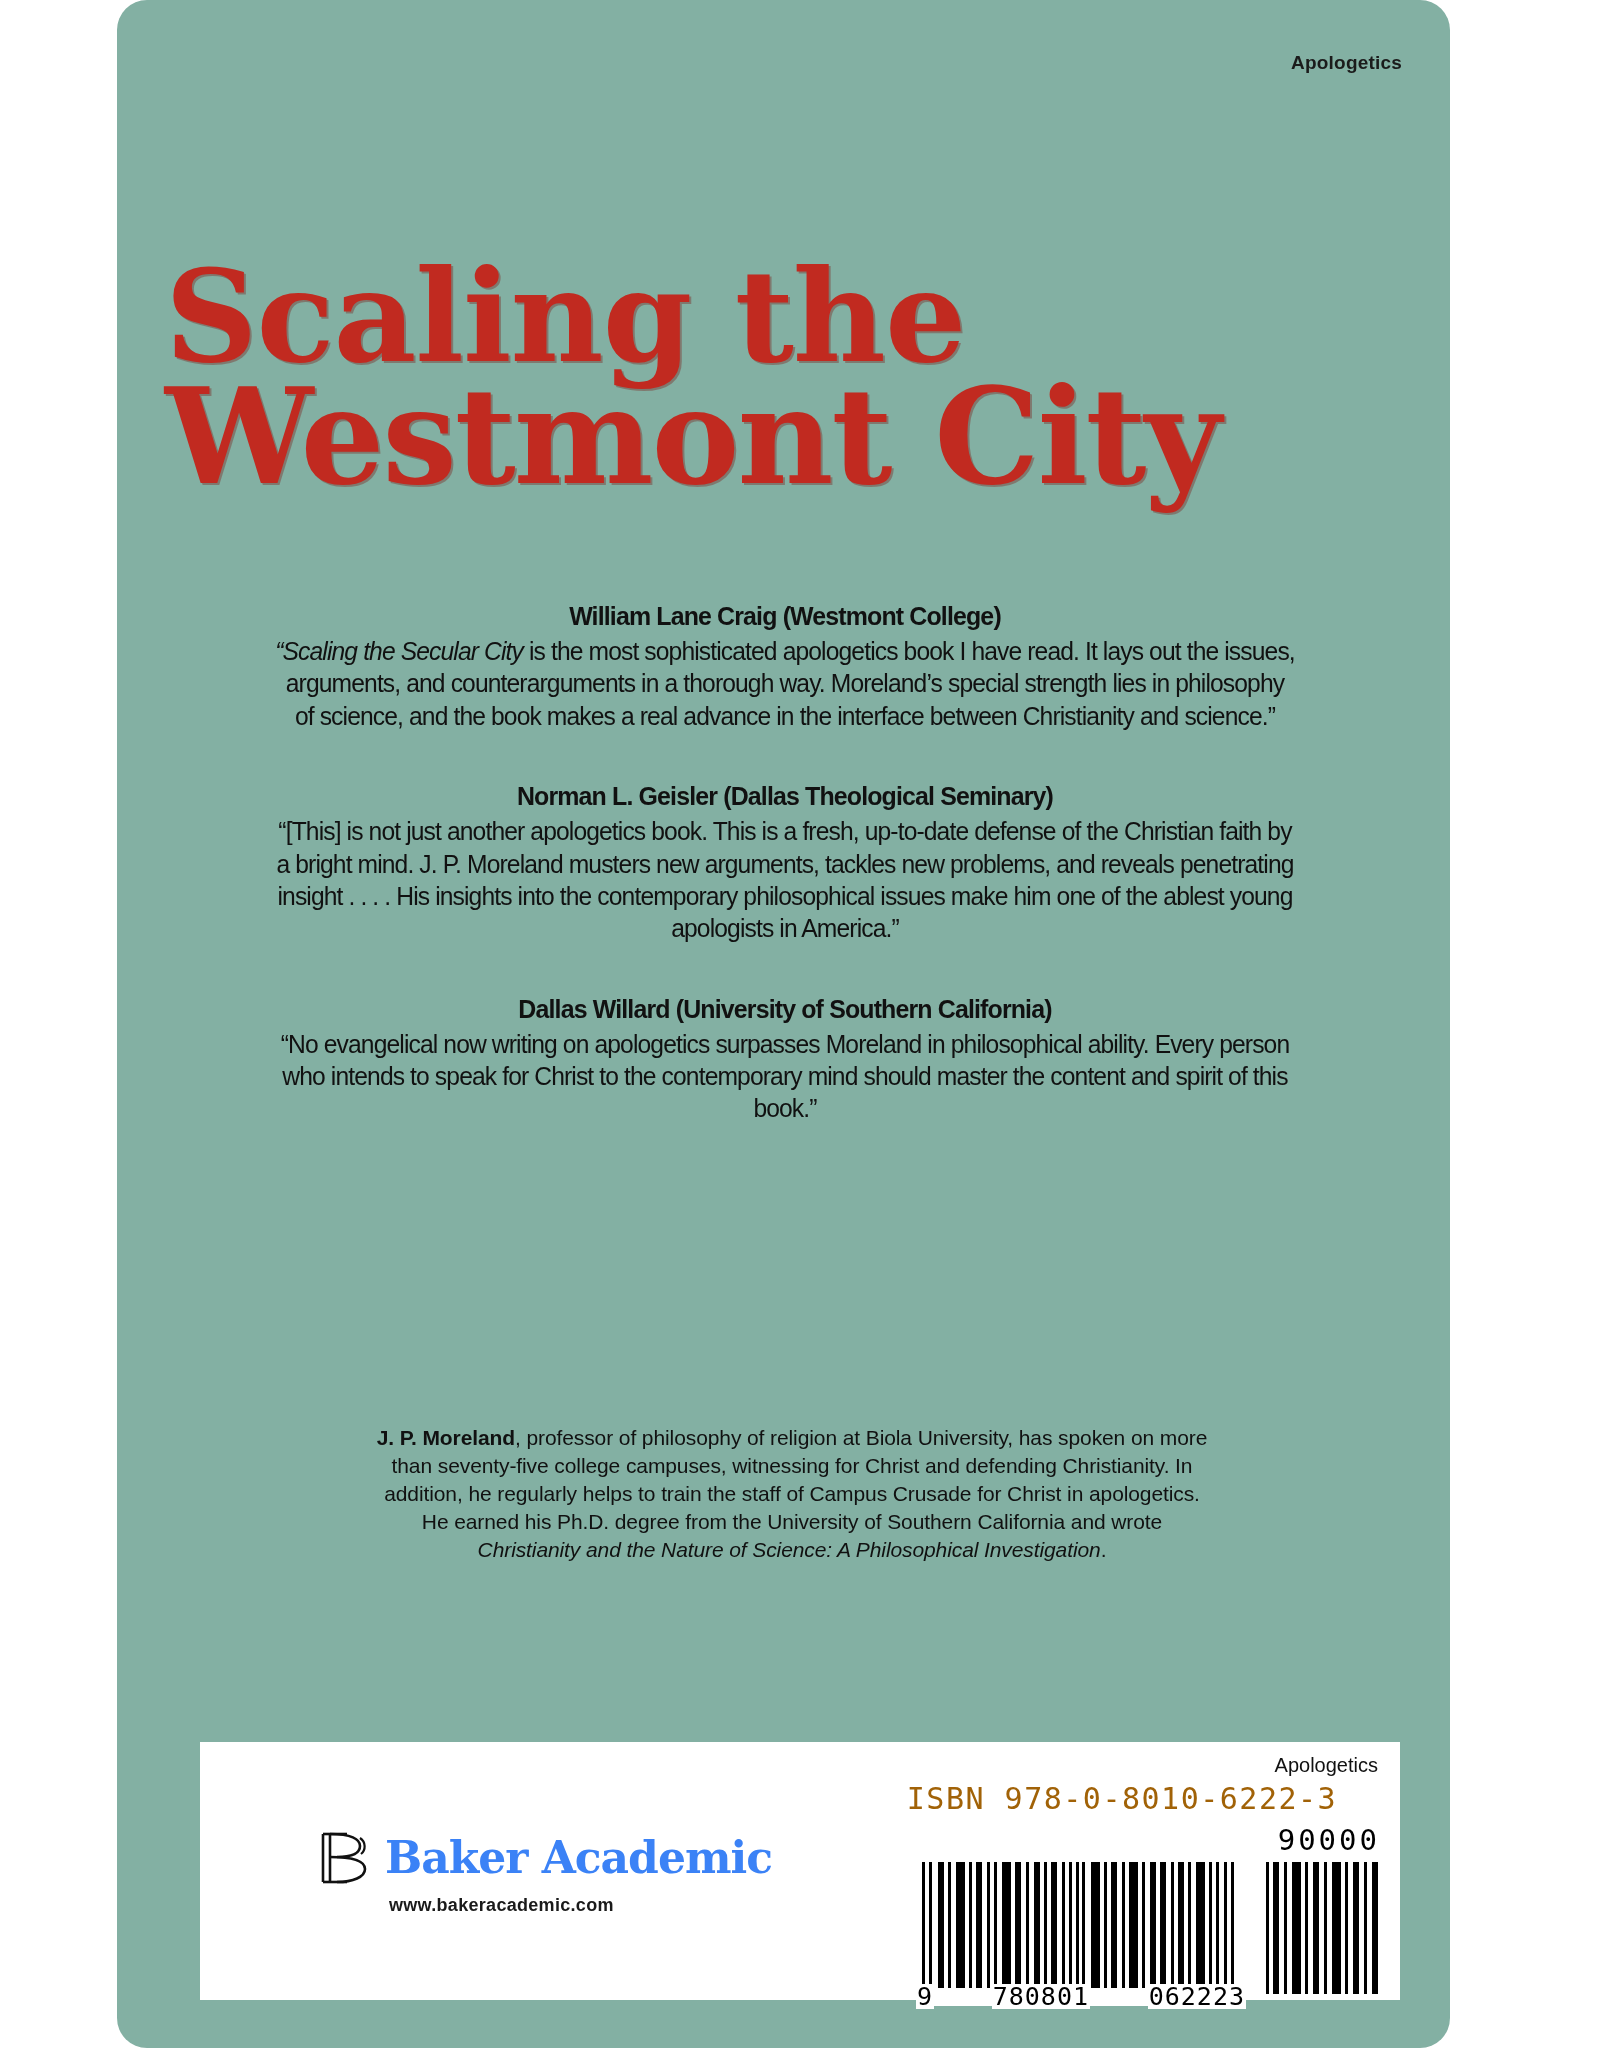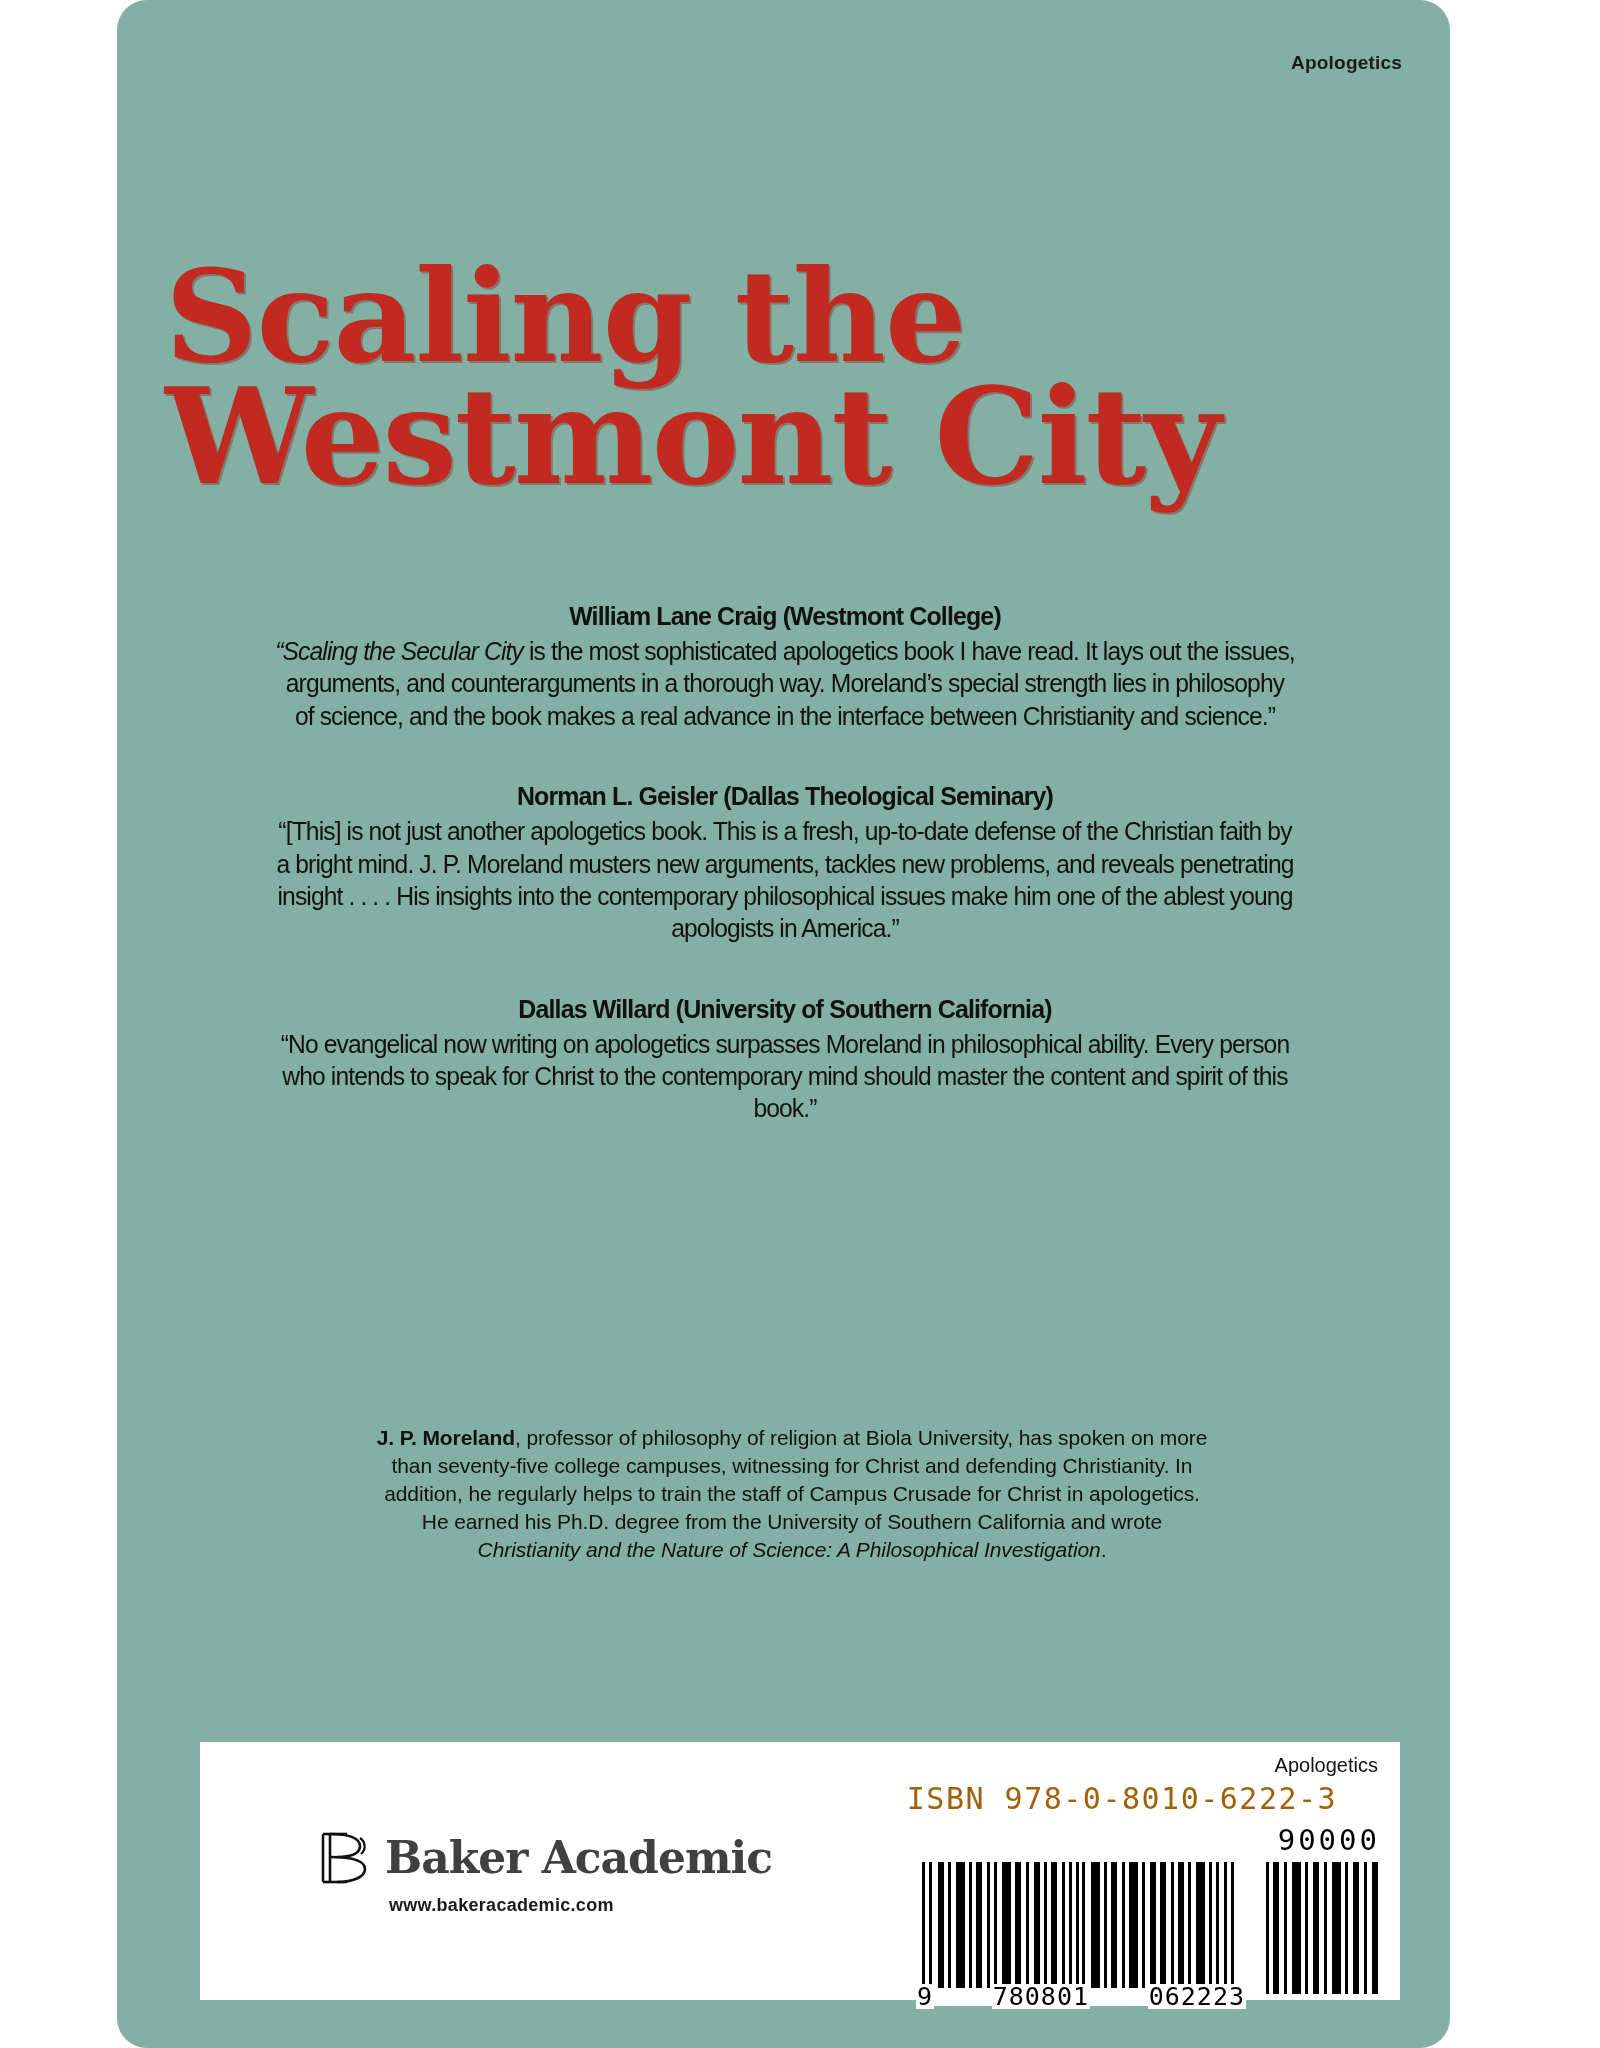--- a/index.html
+++ b/index.html
@@ -149,21 +149,21 @@
     gap: 14px;
   }
   .pub-mark {
     width: 54px;
     height: 56px;
   }
   .pub-name {
     font-family: "DejaVu Serif", "Liberation Serif", serif;
     font-size: 44px;
     font-weight: 700;
-    color: #404040;
+    color: #3b82f6;
     letter-spacing: -1px;
     line-height: 1;
   }
   .pub-url {
     margin-top: 9px;
     margin-left: 72px;
     font-family: "Liberation Sans", sans-serif;
     font-size: 18px;
     font-weight: 700;
     color: #1a1a1a;

